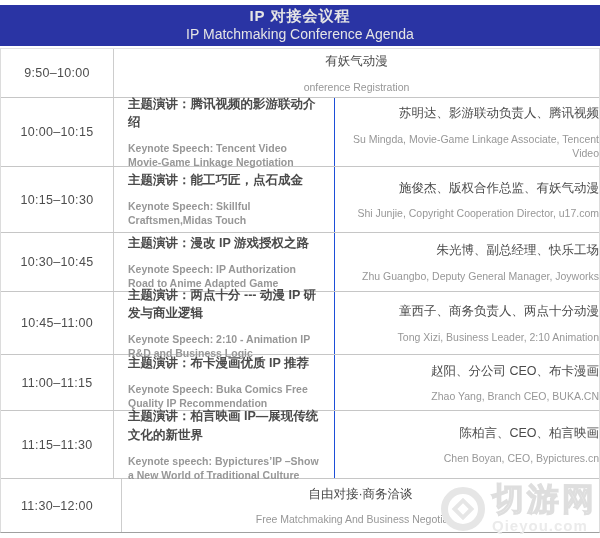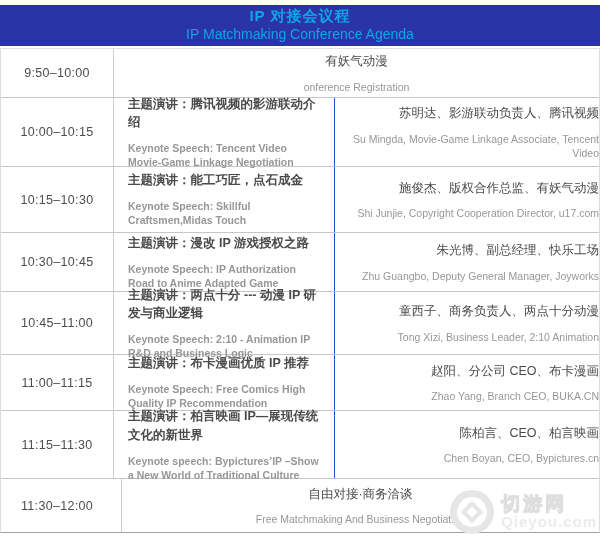--- a/index.html
+++ b/index.html
@@ -3,21 +3,21 @@
 <meta charset="utf-8">
 <style>
   * { margin:0; padding:0; box-sizing:border-box; }
   body { background:#fff; }
   .page {
     position:relative; width:600px; height:538px; background:#fff;
     font-family:"Liberation Sans","DejaVu Sans",sans-serif; overflow:hidden;
   }
   .header {
     position:absolute; top:5px; left:0; width:600px; height:41px;
-    background:#2a34a4; color:#0ea5e9;
+    background:#2a34a4; color:#e5e5e5;
     display:flex; flex-direction:column; align-items:center; justify-content:center;
     line-height:1.25;
   }
   .header .h-zh { font-size:15px; font-weight:bold; letter-spacing:1px; }
   .header .h-en { font-size:14px; }
   .table {
     position:absolute; top:48px; left:0; width:600px;
     border-left:1px solid #dcdcdc; border-right:1px solid #dcdcdc;
     border-top:1px solid #e2e2e2; border-bottom:1px solid #a0a0a0;
   }
@@ -49,21 +49,21 @@
   .wm-logo {
     width:44px; height:44px; border:7px solid #e6e6e6; border-radius:50%;
     position:relative; background:#fff;
   }
   .wm-logo .diamond {
     position:absolute; left:7px; top:7px; width:16px; height:16px;
     border:4px solid #e6e6e6; transform:rotate(45deg); background:#fff;
   }
   .wm-text { text-align:left; }
   .wm-zh {
-    font-size:19px; font-weight:bold; letter-spacing:3px; line-height:1.05;
+    font-size:32px; font-weight:bold; letter-spacing:3px; line-height:1.05;
     color:#f3f3f3; -webkit-text-stroke:1.2px #dedede;
   }
   .wm-en { font-size:15px; font-weight:bold; color:#ebebeb; letter-spacing:1px; }
 </style>
 </head>
 <body>
 
 <div class="page">
 
   <div class="header">
@@ -126,21 +126,21 @@
       <div class="cell speaker">
         <div class="zh">童西子、商务负责人、两点十分动漫</div>
         <div class="en">Tong Xizi, Business Leader, 2:10 Animation</div>
       </div>
     </div>
 
     <div class="row r6">
       <div class="cell time">11:00–11:15</div>
       <div class="cell topic">
         <div class="zh">主题演讲：布卡漫画优质 IP 推荐</div>
-        <div class="en">Keynote Speech: Free Comics High Quality IP Recommendation</div>
+        <div class="en">Keynote Speech: Buka Comics Free Quality IP Recommendation</div>
       </div>
       <div class="cell speaker">
         <div class="zh">赵阳、分公司 CEO、布卡漫画</div>
         <div class="en">Zhao Yang, Branch CEO, BUKA.CN</div>
       </div>
     </div>
 
     <div class="row r7">
       <div class="cell time">11:15–11:30</div>
       <div class="cell topic">

